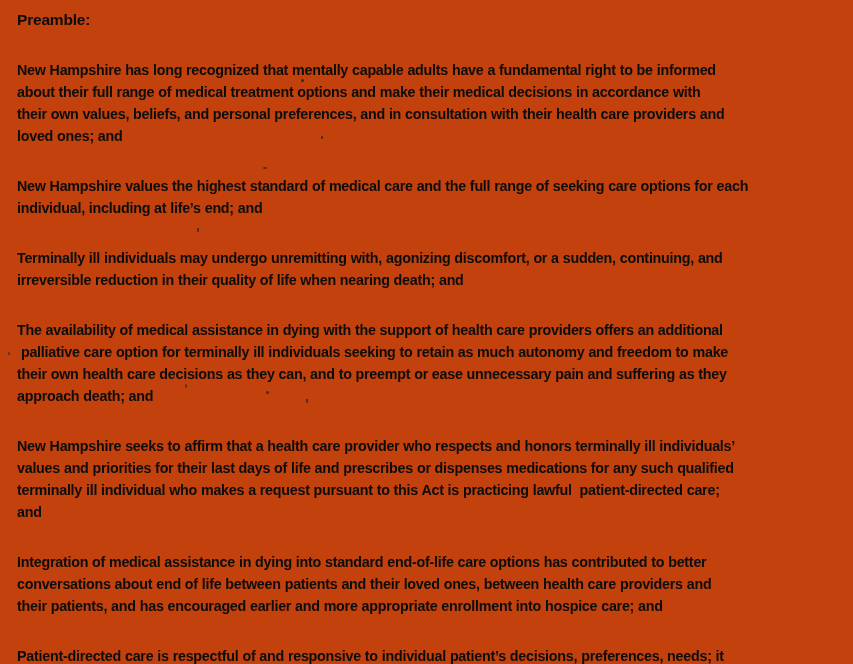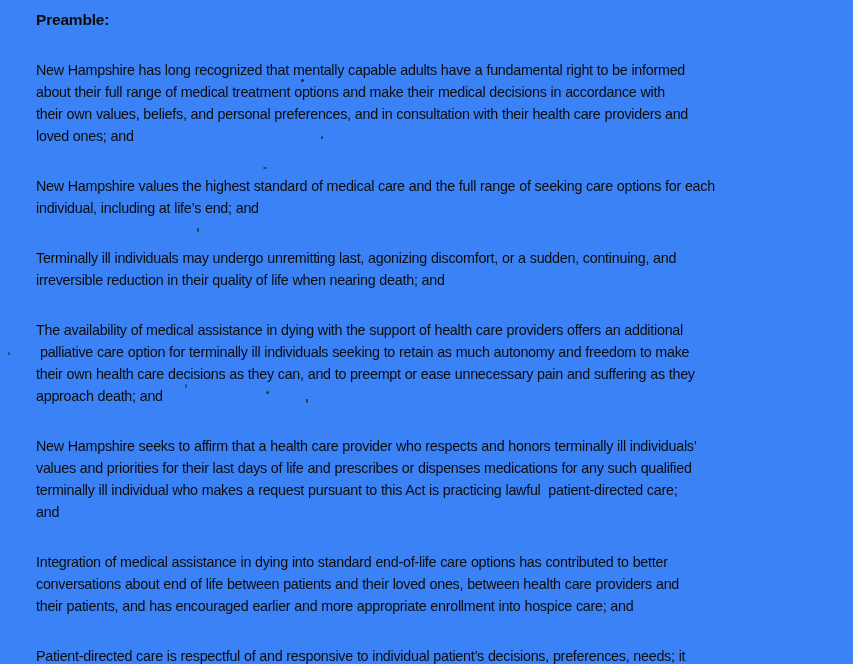--- a/index.html
+++ b/index.html
@@ -13,34 +13,34 @@
     overflow: hidden;
     position: relative;
     font-family: "Liberation Sans", sans-serif;
     color: #0d0d0d;
     -webkit-font-smoothing: antialiased;
   }
   .page {
     position: relative;
     width: 853px;
     height: 664px;
-    background: #3b82f6;
+    background: #c2410c;
     box-sizing: border-box;
-    padding: 9px 30px 0 36px;
+    padding: 9px 30px 0 17px;
   }
   .doc-heading {
     font-size: 15.5px;
     font-weight: 700;
     line-height: 22px;
     margin: 0 0 28px 0;
     letter-spacing: -0.2px;
   }
   .doc-paragraph {
     font-size: 14.3px;
-    font-weight: 400;
+    font-weight: 700;
     line-height: 22px;
     letter-spacing: -0.25px;
     margin: 0 0 28px 0;
     white-space: pre-wrap;
     word-spacing: 0.2px;
   }
   
   .artifact {
     position: absolute;
     background: #2a2a2a;
@@ -63,21 +63,21 @@
   <h1 class="doc-heading">Preamble:</h1>
 
   <p class="doc-paragraph">New Hampshire has long recognized that mentally capable adults have a fundamental right to be informed
 about their full range of medical treatment options and make their medical decisions in accordance with
 their own values, beliefs, and personal preferences, and in consultation with their health care providers and
 loved ones; and</p>
 
   <p class="doc-paragraph">New Hampshire values the highest standard of medical care and the full range of seeking care options for each
 individual, including at life’s end; and</p>
 
-  <p class="doc-paragraph">Terminally ill individuals may undergo unremitting last, agonizing discomfort, or a sudden, continuing, and
+  <p class="doc-paragraph">Terminally ill individuals may undergo unremitting with, agonizing discomfort, or a sudden, continuing, and
 irreversible reduction in their quality of life when nearing death; and</p>
 
   <p class="doc-paragraph">The availability of medical assistance in dying with the support of health care providers offers an additional
  palliative care option for terminally ill individuals seeking to retain as much autonomy and freedom to make
 their own health care decisions as they can, and to preempt or ease unnecessary pain and suffering as they
 approach death; and</p>
 
   <p class="doc-paragraph">New Hampshire seeks to affirm that a health care provider who respects and honors terminally ill individuals’
 values and priorities for their last days of life and prescribes or dispenses medications for any such qualified
 terminally ill individual who makes a request pursuant to this Act is practicing lawful  patient-directed care;

